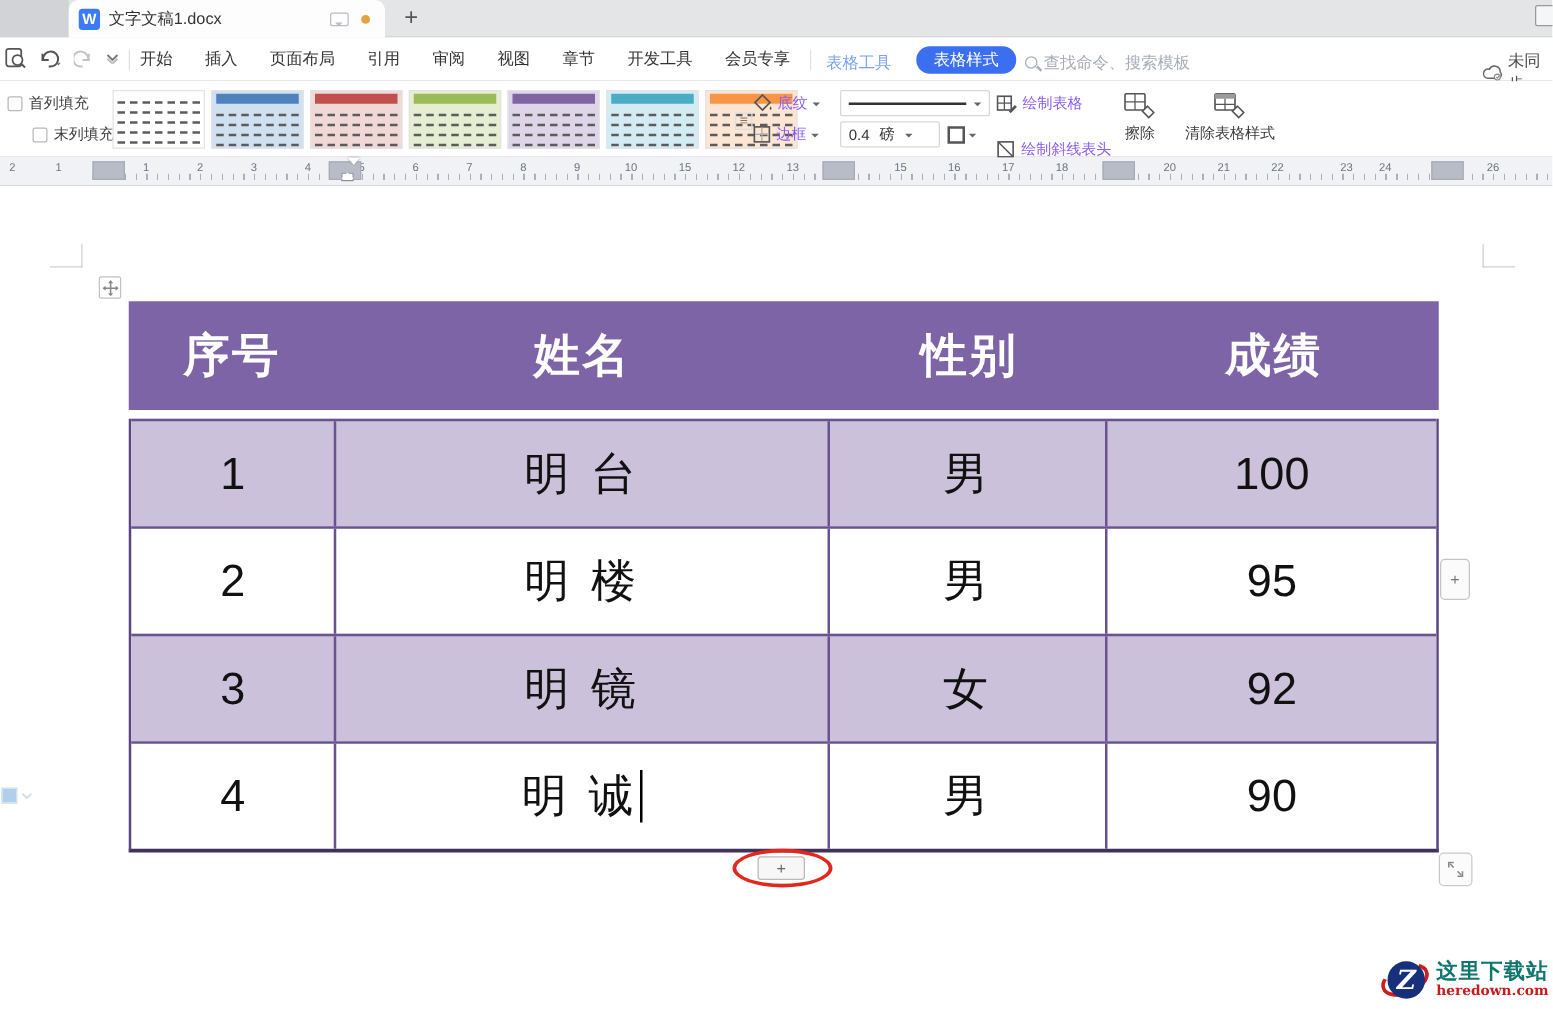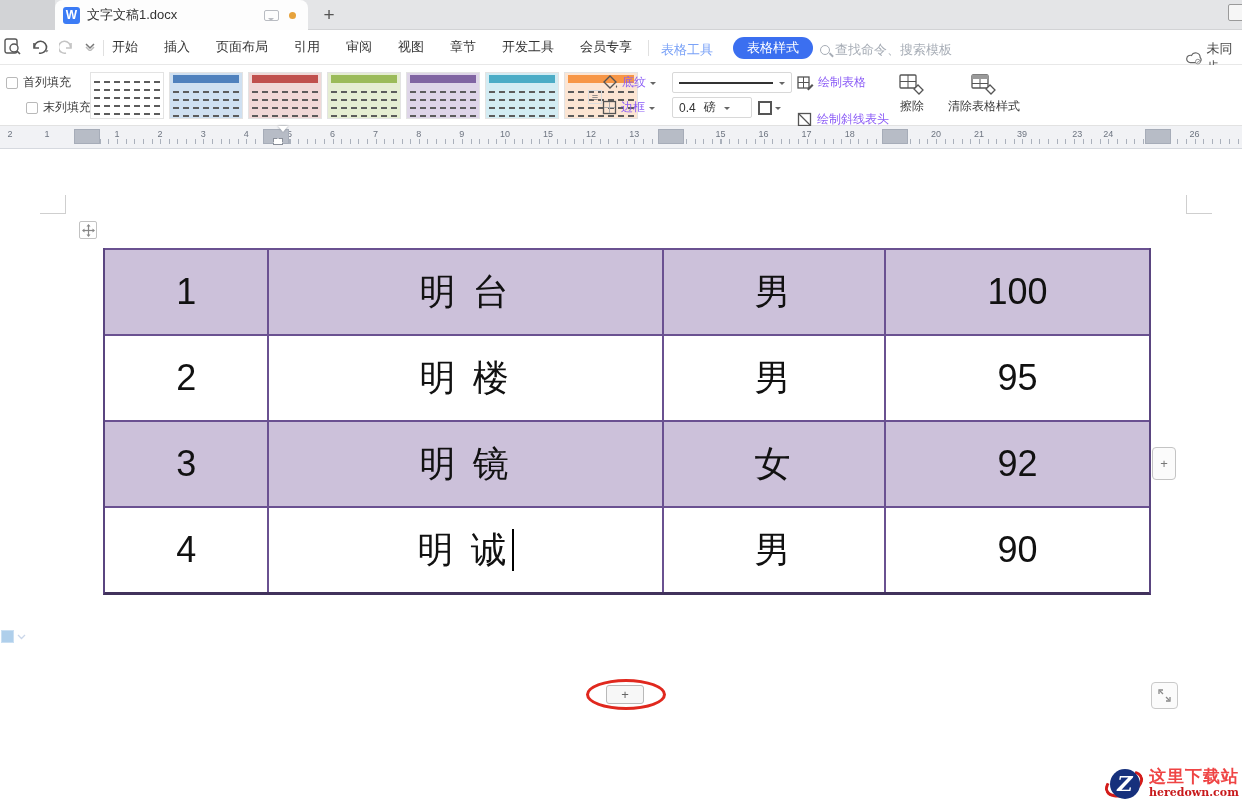--- a/index.html
+++ b/index.html
@@ -86,21 +86,21 @@
   .sidebar-faint { position:absolute; left:2px; top:631px; display:flex; align-items:center; gap:4px; opacity:.55; }
   .sidebar-faint .grid { width:11px; height:11px; background:
      linear-gradient(#6fa8dc,#6fa8dc); outline:1px solid #9fc5e8; }
 
   
   .watermark { position:absolute; left:1101px; top:760px; width:141px; height:47px; background:#fff; display:flex; align-items:center; gap:6px; padding-left:4px; }
   .wm-logo { position:relative; width:38px; height:38px; flex:0 0 auto; }
   .wm-circle { position:absolute; left:5px; top:4px; width:30px; height:30px; border-radius:50%; background:#16307c; color:#fff; font-family:"DejaVu Serif",serif; font-style:italic; font-weight:bold; font-size:21px; display:flex; align-items:center; justify-content:center; }
   .wm-swoosh { position:absolute; left:-1px; top:7px; width:40px; height:24px; border:3px solid #d31c1a; border-top-color:transparent; border-radius:50%; transform:rotate(-22deg); }
   .wm-text { display:flex; flex-direction:column; line-height:1.1; }
-  .wm-cn { font-size:17px; font-weight:bold; color:#ef4444; letter-spacing:1px; }
+  .wm-cn { font-size:17px; font-weight:bold; color:#0f766e; letter-spacing:1px; }
   .wm-en { font-size:11px; font-weight:bold; color:#c8191b; font-family:"DejaVu Serif",serif; }
 </style>
 </head>
 <body>
 
 <div id="app">
 
   <div class="tabbar">
     <div class="corner"></div>
     <div class="tab-active">
@@ -317,21 +317,21 @@
       <span class="rnum" style="left: 591.1px;">12</span>
       <span class="rnum" style="left: 634.2px;">13</span>
       <span class="rnum" style="left: 677.3px;">14</span>
       <span class="rnum" style="left: 720.4px;">15</span>
       <span class="rnum" style="left: 763.5px;">16</span>
       <span class="rnum" style="left: 806.6px;">17</span>
       <span class="rnum" style="left: 849.7px;">18</span>
       <span class="rnum" style="left: 892.8px;">19</span>
       <span class="rnum" style="left: 935.9px;">20</span>
       <span class="rnum" style="left: 979px;">21</span>
-      <span class="rnum" style="left: 1022.1px;">39</span>
+      <span class="rnum" style="left: 1022.1px;">22</span>
       <span class="rnum" style="left: 1065.2px; margin-left: 12px;">23</span>
       <span class="rnum" style="left: 1108.3px;">24</span>
       <span class="rnum" style="left: 1151.4px;">25</span>
       <span class="rnum" style="left: 1194.5px;">26</span>
       <div class="rblock" style="left: 74px;"></div>
       <div class="rblock" style="left: 263px;"></div>
       <div class="rblock" style="left: 658px;"></div>
       <div class="rblock" style="left: 882px;"></div>
       <div class="rblock" style="left: 1145px;"></div>
     </div>
@@ -350,20 +350,26 @@
         <line x1="6.5" y1="1" x2="6.5" y2="12" stroke="#888" stroke-width="1.2"></line>
         <line x1="1" y1="6.5" x2="12" y2="6.5" stroke="#888" stroke-width="1.2"></line>
         <path d="M6.5 0 l2 2.5 h-4 z" fill="#888"></path>
         <path d="M6.5 13 l2-2.5 h-4 z" fill="#888"></path>
         <path d="M0 6.5 l2.5-2 v4 z" fill="#888"></path>
         <path d="M13 6.5 l-2.5-2 v4 z" fill="#888"></path>
       </svg>
   </div>
 
   <div class="doc-table">
+    <div class="thead" style="background: rgb(125, 100, 166);">
+        <div class="hc" style="width: 165px;">序号</div>
+        <div class="hc" style="width: 396px;">姓名</div>
+        <div class="hc" style="width: 223px;">性别</div>
+        <div class="hc" style="width: 264px;">成绩</div>
+      </div>
     <div class="tgap"></div>
     <div class="tbody">
         <div class="trow alt" style="background: rgb(204, 193, 218);">
           <div class="tc" style="width: 165px;">1</div>
           <div class="tc cjk" style="width: 396px;">明 台</div>
           <div class="tc cjk" style="width: 223px;">男</div>
           <div class="tc" style="width: 264px;">100</div>
         </div>
         <div class="trow">
           <div class="tc" style="width: 165px;">2</div>

